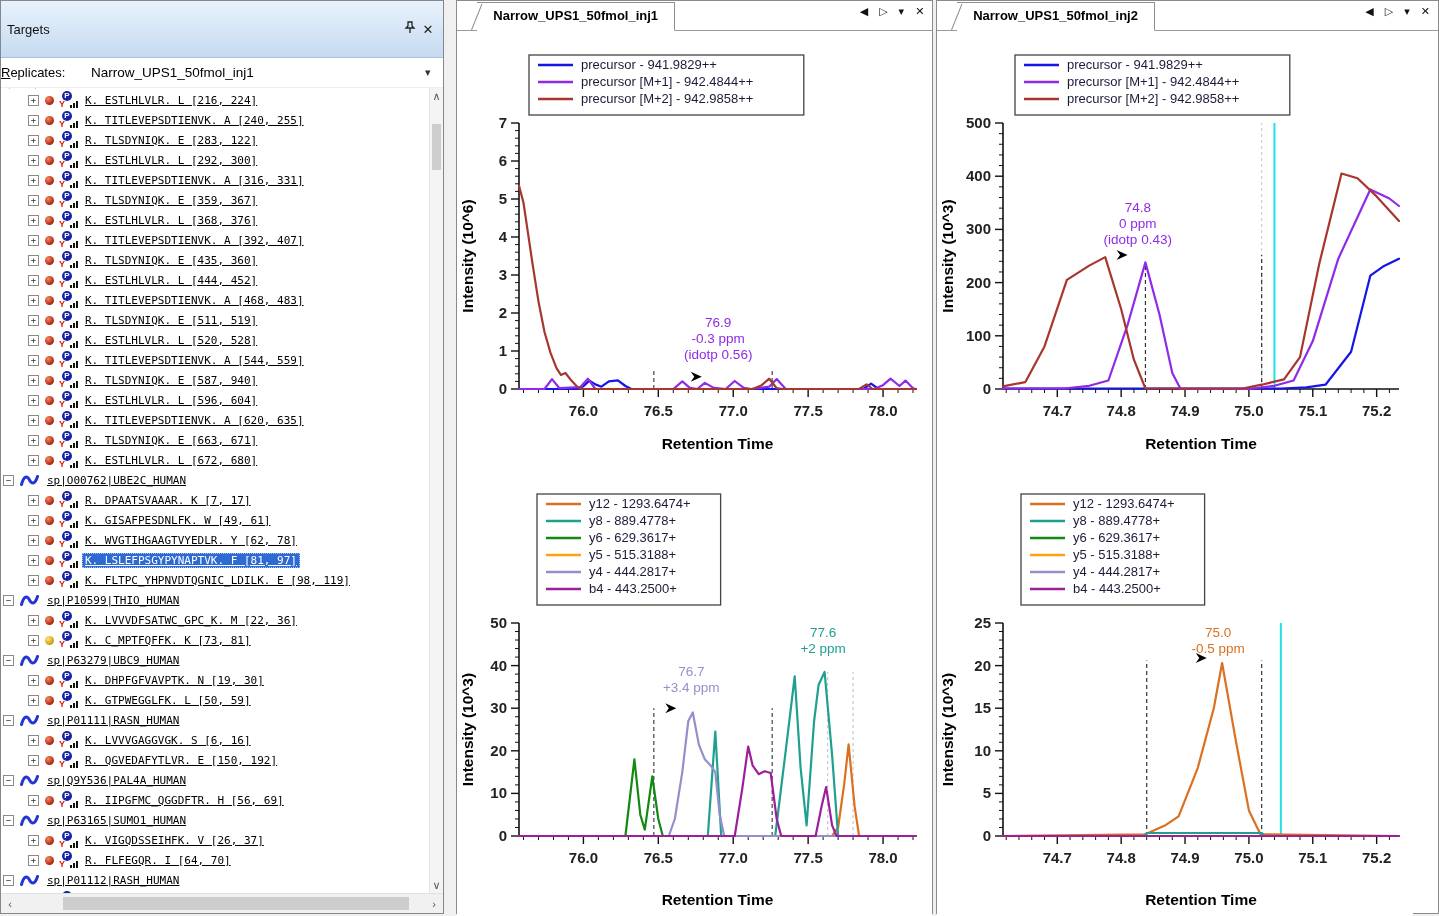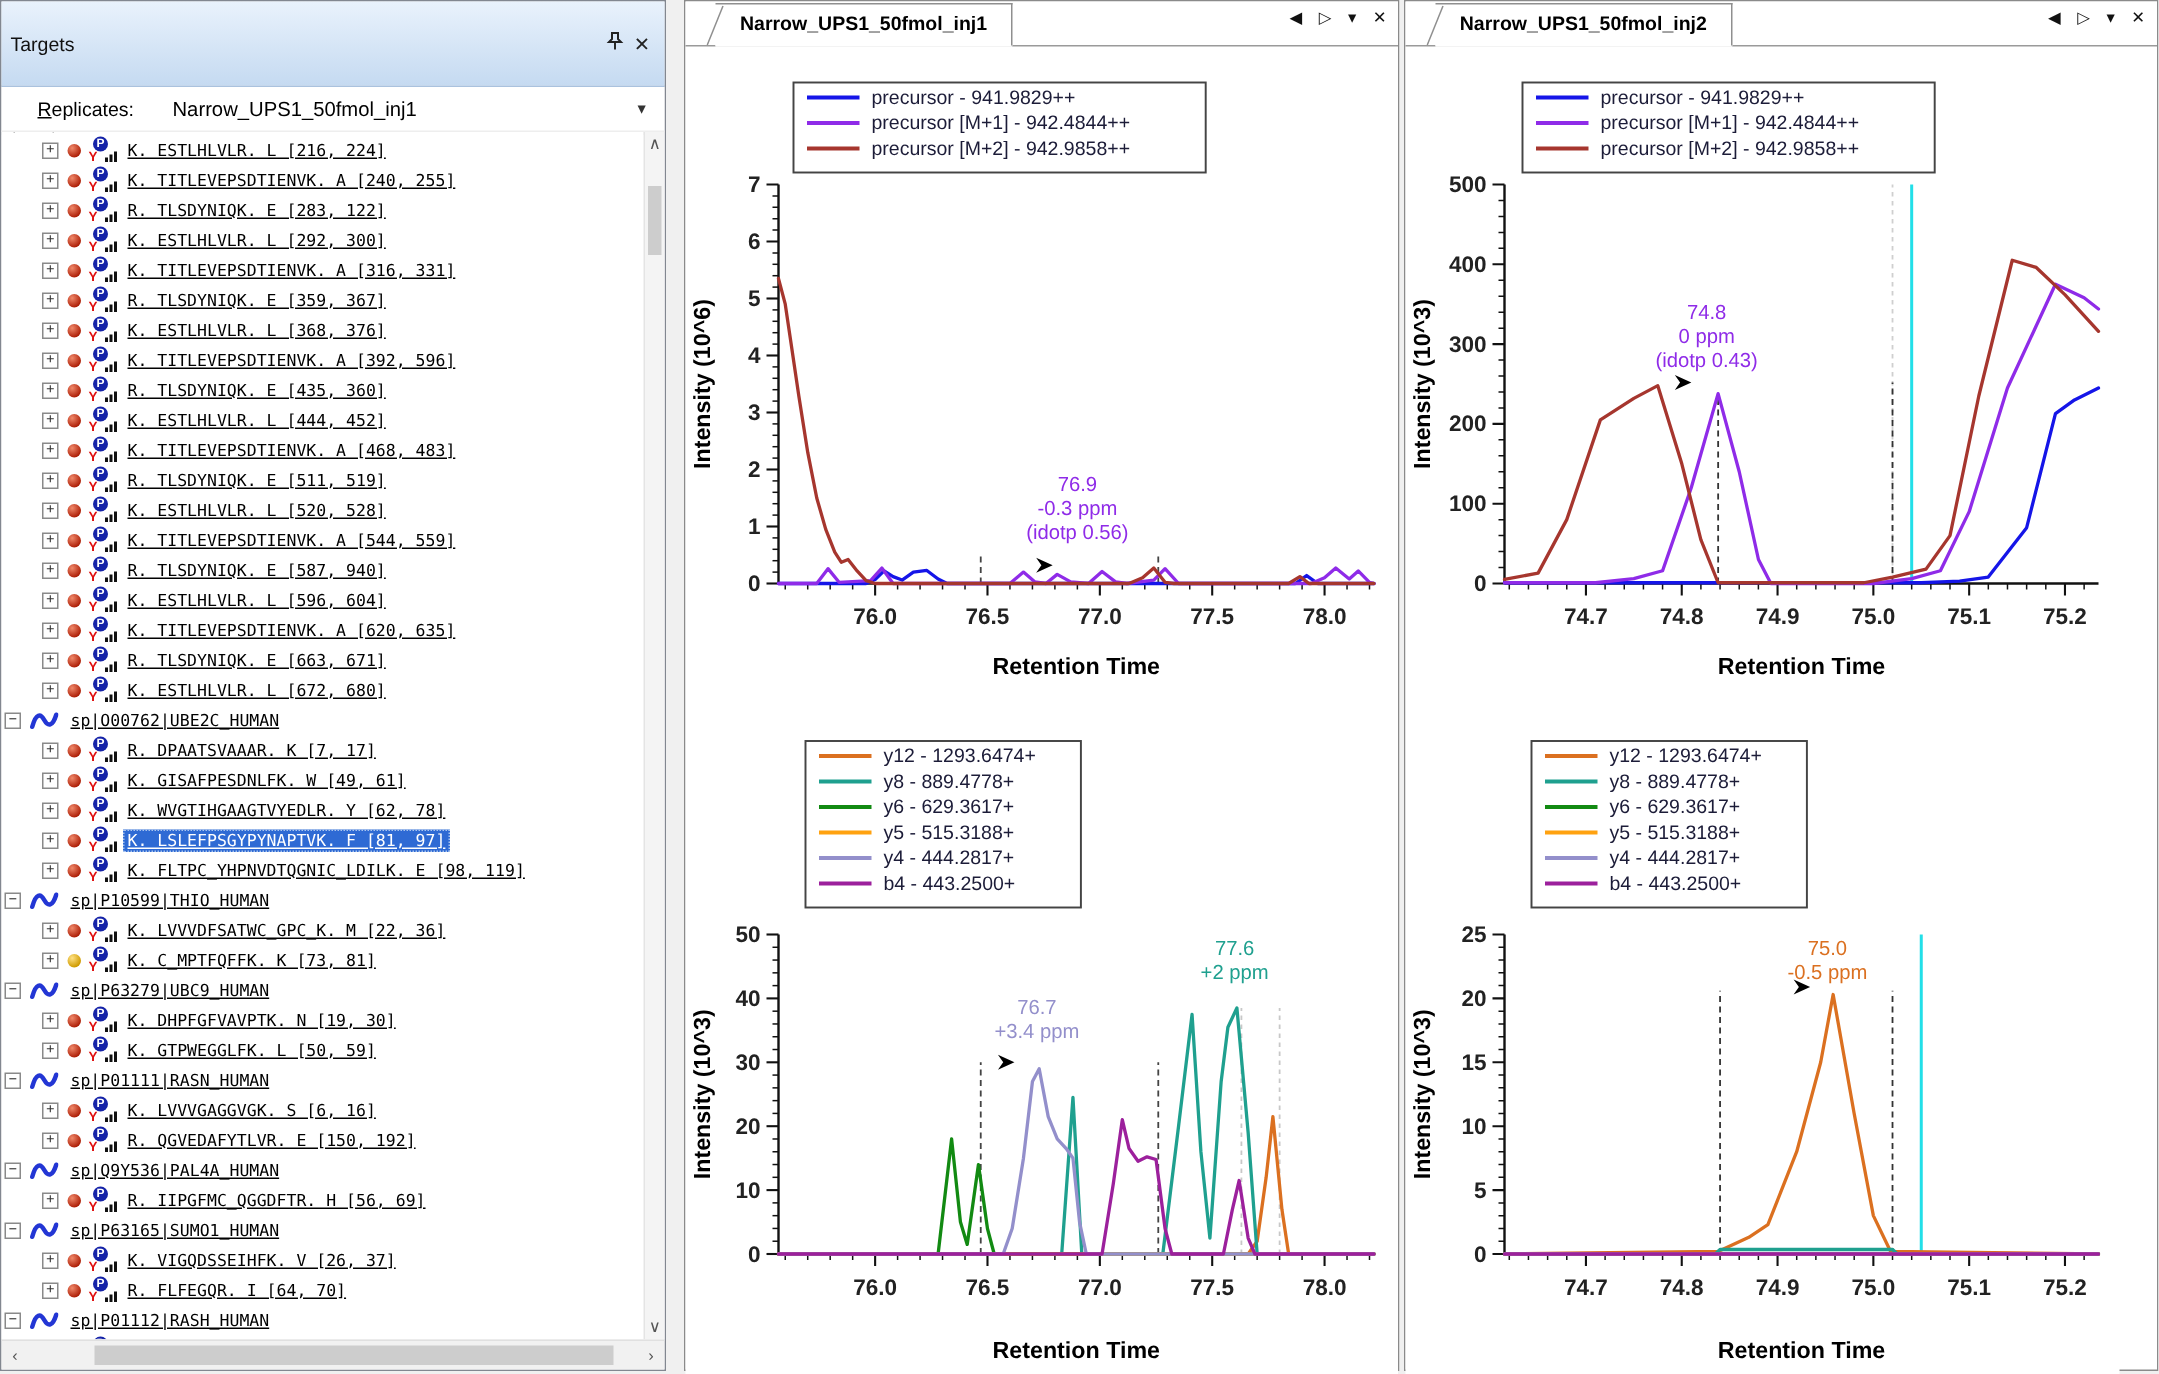--- a/index.html
+++ b/index.html
@@ -5,21 +5,21 @@
   html,body{margin:0;padding:0;background:#f0f0f0;width:1439px;height:916px;overflow:hidden;
     font-family:"Liberation Sans",sans-serif;-webkit-font-smoothing:antialiased;}
   .app{display:flex;width:1439px;height:916px;}
   
   .targets{width:468px;height:914px;border:1px solid #828790;background:#fff;display:flex;flex-direction:column;box-sizing:border-box;}
   .phead{height:26px;background:linear-gradient(#e9f2fc,#c5daf1);border-bottom:1px solid #aac2de;
     display:flex;align-items:center;padding:15px 6px;font-size:13px;color:#111;}
   .phead .ttl{flex:1;}
   .phico{width:18px;text-align:center;color:#222;font-size:13px;cursor:default;}
   .reps{height:29px;background:#fff;display:flex;align-items:center;border-bottom:1px solid #eee;}
-  .replabel{width:84px;padding-left:24px;font-size:13px;color:#000;}
+  .replabel{width:84px;padding-left:0;font-size:13px;color:#000;}
   .replabel::first-letter{text-decoration:underline;}
   .combo{flex:1;display:flex;align-items:center;height:24px;font-size:13.5px;color:#000;}
   .combo .val{flex:1;padding-left:6px;}
   .combo .carr{width:18px;color:#333;font-size:11px;}
   .treewrap{flex:1;display:flex;overflow:hidden;background:#fff;}
   .tree{flex:1;position:relative;overflow:hidden;padding-top:2px;
     background-image:repeating-linear-gradient(to bottom,#c2c2c2 0 1px,transparent 1px 3px),
                      repeating-linear-gradient(to bottom,#c9c9c9 0 1px,transparent 1px 3px);
     background-size:1px 100%,1px 100%;background-position:8px 0,34px 0;background-repeat:no-repeat;}
   .trow{height:20px;display:flex;align-items:center;font-family:"DejaVu Sans Mono",monospace;
@@ -177,21 +177,21 @@
           <div class="trow">
             <span class="exp">+</span>
             <span class="dot"></span>
             <span class="pepicon">
               <span class="pp">P</span>
               <span class="py">Y</span>
               <i class="b1"></i>
               <i class="b2"></i>
               <i class="b3"></i>
             </span>
-            <span class="lbl">K. TITLEVEPSDTIENVK. A [392, 596]</span>
+            <span class="lbl">K. TITLEVEPSDTIENVK. A [392, 407]</span>
           </div>
           <div class="trow">
             <span class="exp">+</span>
             <span class="dot"></span>
             <span class="pepicon">
               <span class="pp">P</span>
               <span class="py">Y</span>
               <i class="b1"></i>
               <i class="b2"></i>
               <i class="b3"></i>

